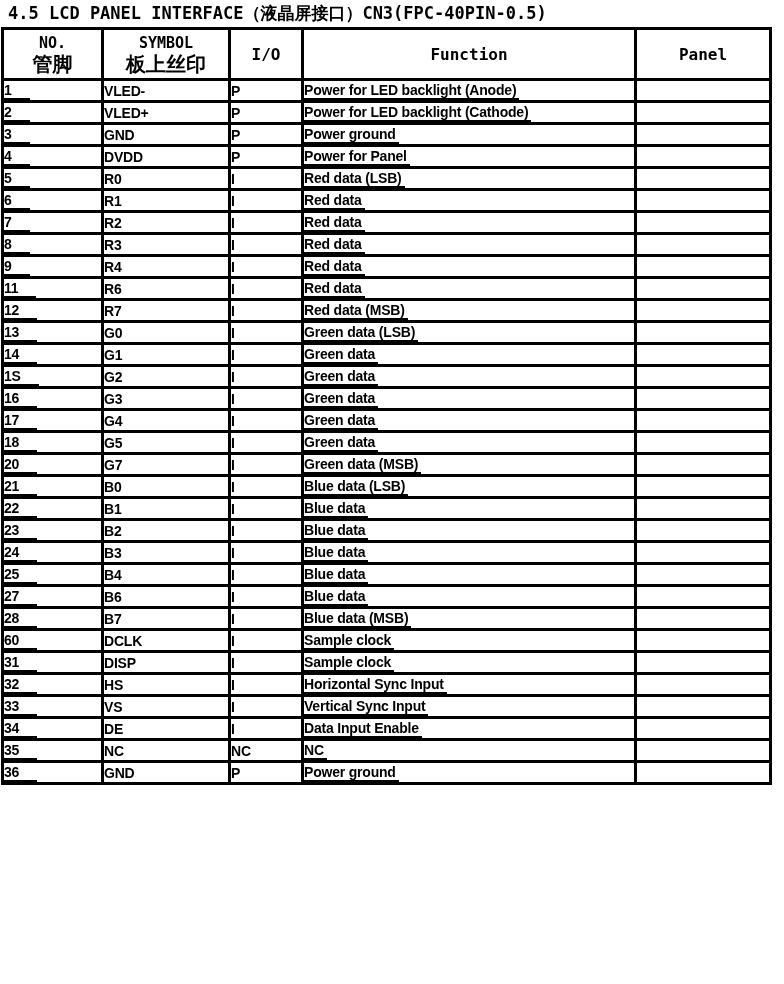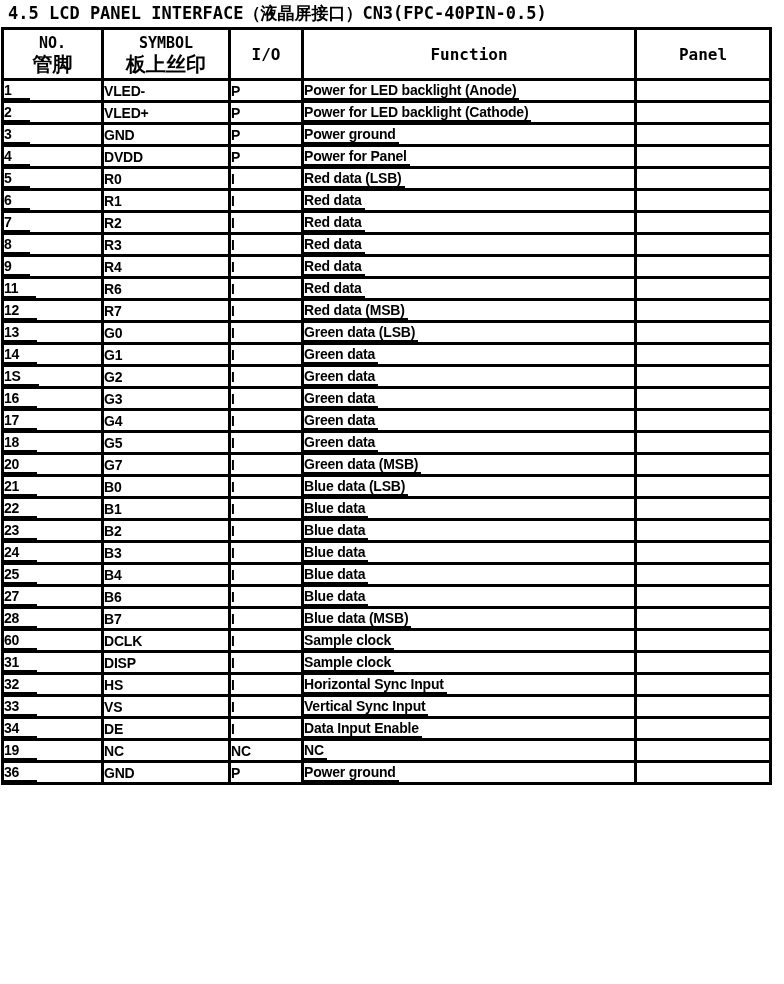--- a/index.html
+++ b/index.html
@@ -305,21 +305,21 @@
           <td class="c-remark"><span></span></td>
         </tr>
         <tr>
           <td class="c-no"><span class="u-wide">34</span></td>
           <td class="c-symbol"><span>DE</span></td>
           <td class="c-io"><span>I</span></td>
           <td class="c-function"><span class="u">Data Input Enable</span></td>
           <td class="c-remark"><span></span></td>
         </tr>
         <tr>
-          <td class="c-no"><span class="u-wide">19</span></td>
+          <td class="c-no"><span class="u-wide">35</span></td>
           <td class="c-symbol"><span>NC</span></td>
           <td class="c-io"><span>NC</span></td>
           <td class="c-function"><span class="u">NC</span></td>
           <td class="c-remark"><span></span></td>
         </tr>
         <tr>
           <td class="c-no"><span class="u-wide">36</span></td>
           <td class="c-symbol"><span>GND</span></td>
           <td class="c-io"><span>P</span></td>
           <td class="c-function"><span class="u">Power ground</span></td>

